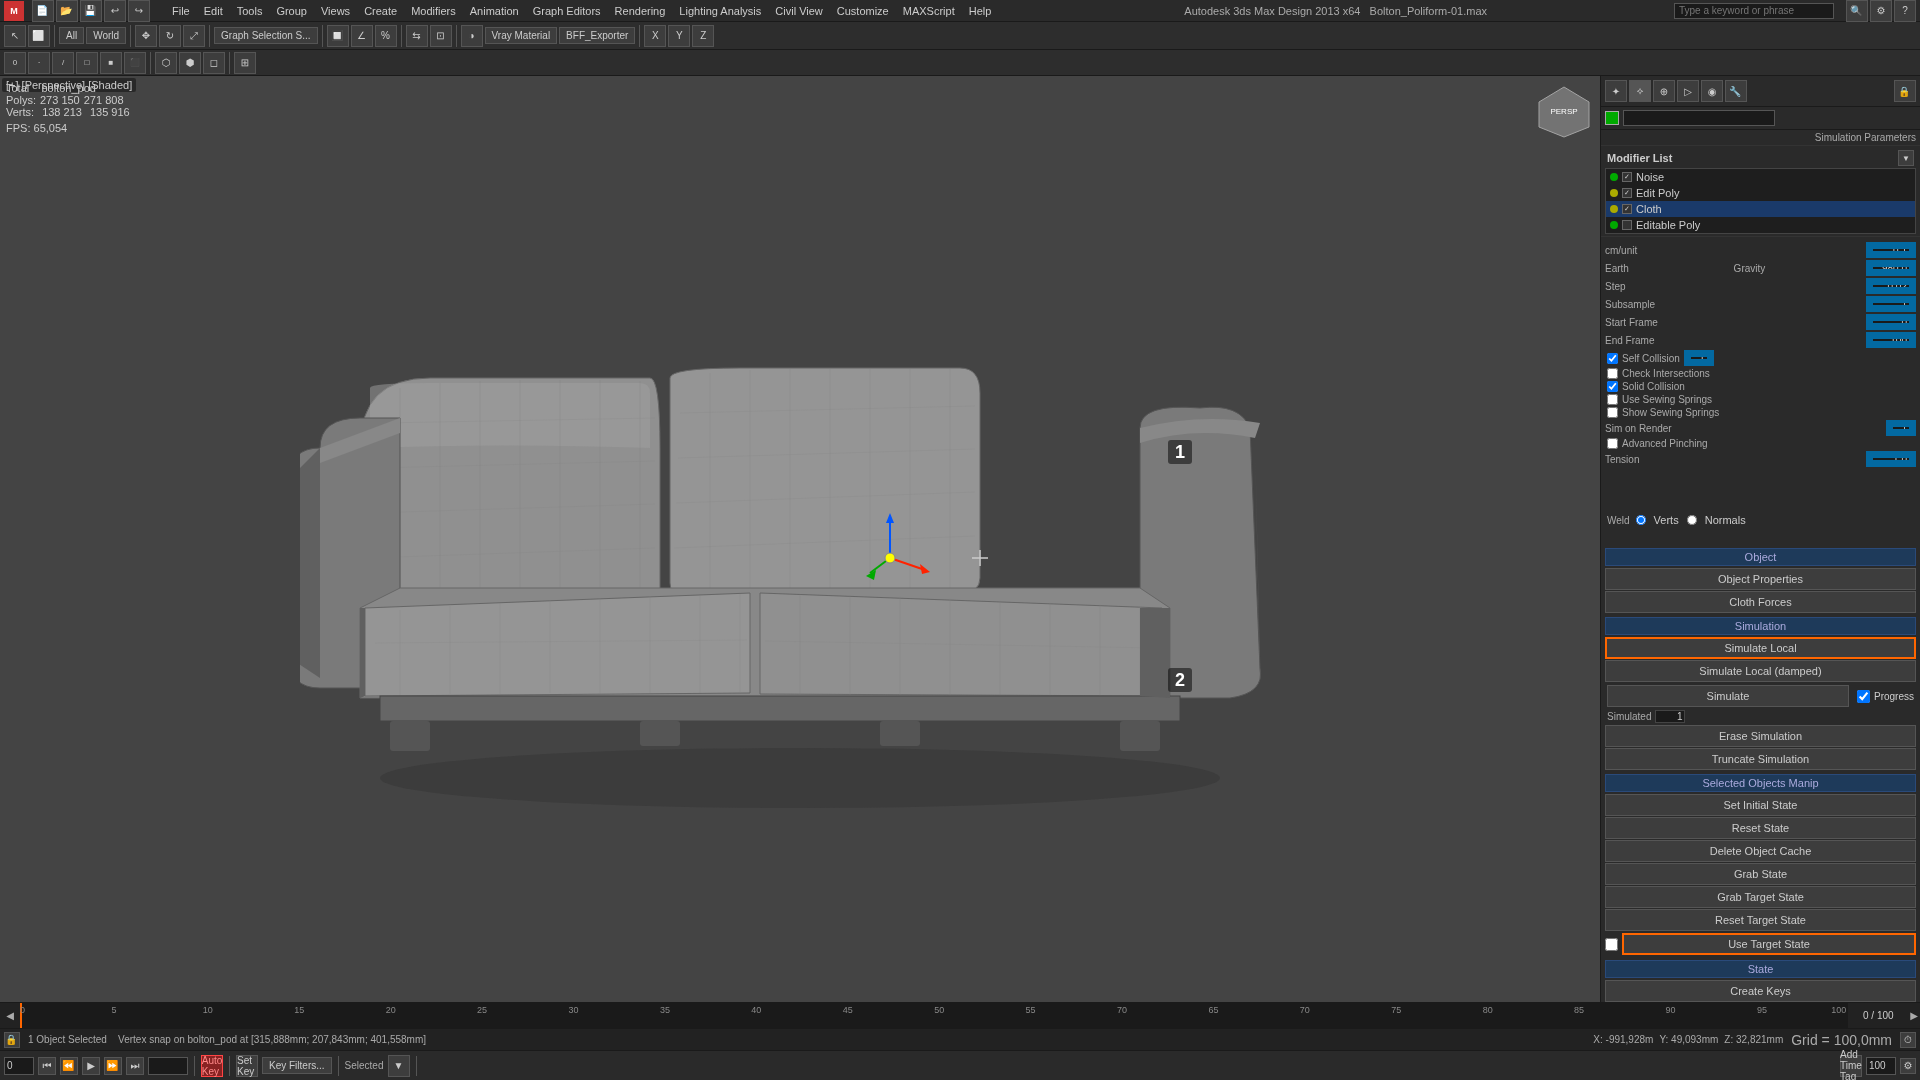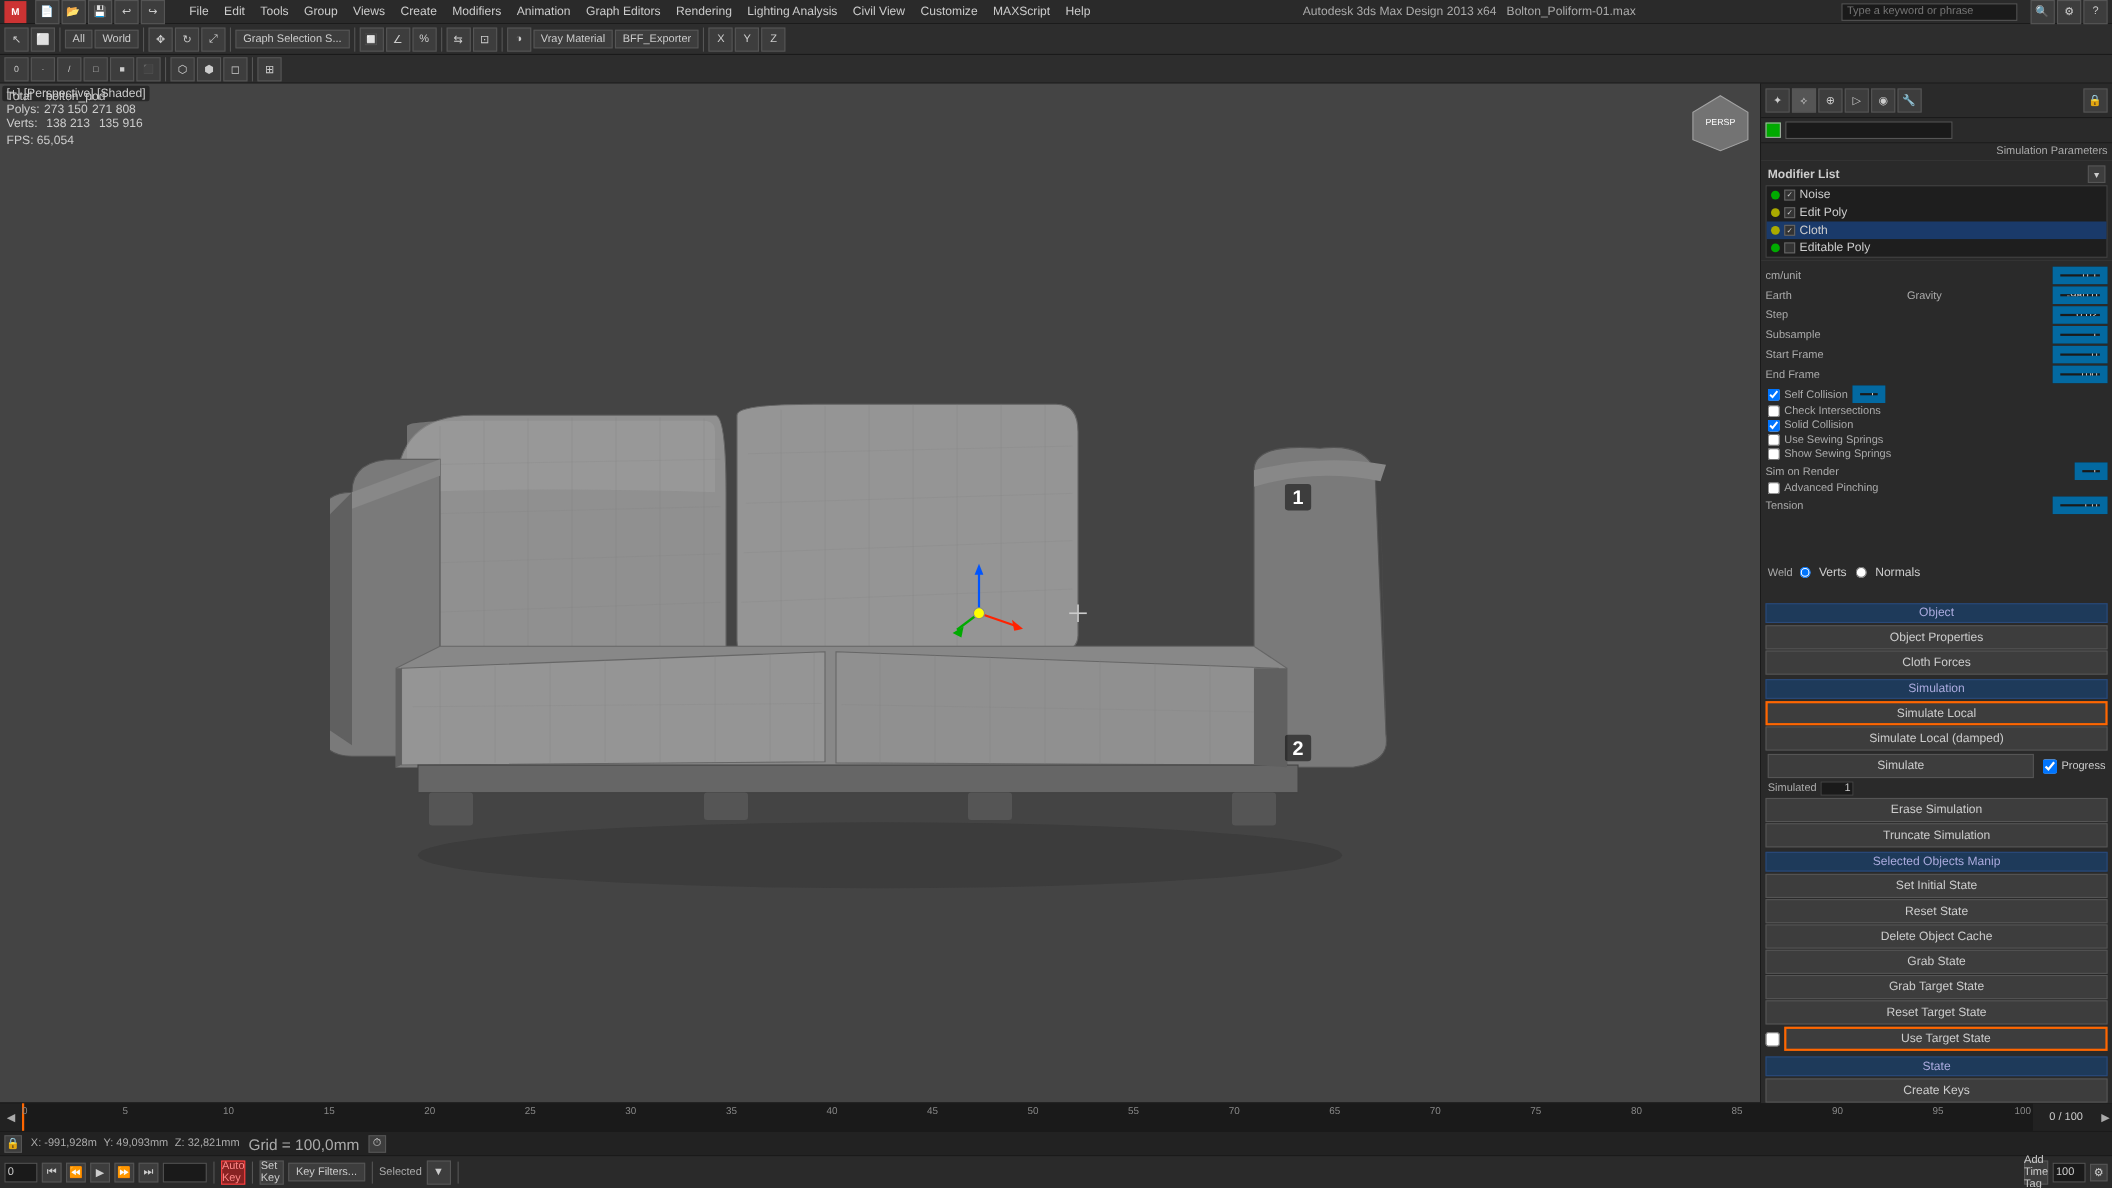--- a/index.html
+++ b/index.html
@@ -555,20 +555,25 @@
   <div id="time-display">0 / 100</div>
   <div style="padding:2px;display:flex;align-items:center;justify-content:center;">
     <span style="color:#aaa;font-size:10px;cursor:pointer;">▶</span>
   </div>
 </div>
 
 <div id="status-bar">
   <div style="display:flex;align-items:center;gap:4px;">
     <div class="toolbar-btn" style="width:16px;height:16px;">🔒</div>
   </div>
+  <div id="status-text">
+    <span>1 Object Selected</span>
+    &nbsp;&nbsp;
+    <span>Vertex snap on bolton_pod at [315,888mm; 207,843mm; 401,558mm]</span>
+  </div>
   <div id="coords">
     <span>X: -991,928m</span>
     <span>Y: 49,093mm</span>
     <span>Z: 32,821mm</span>
   </div>
   <div id="grid-info">Grid = 100,0mm</div>
   <div class="toolbar-btn" style="width:16px;height:16px;">⏱</div>
 </div>
 
 <div id="bottom-controls">

